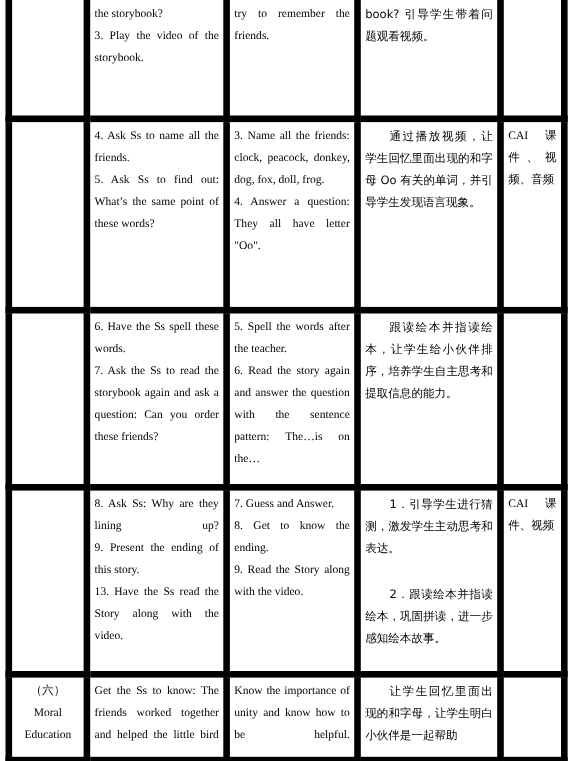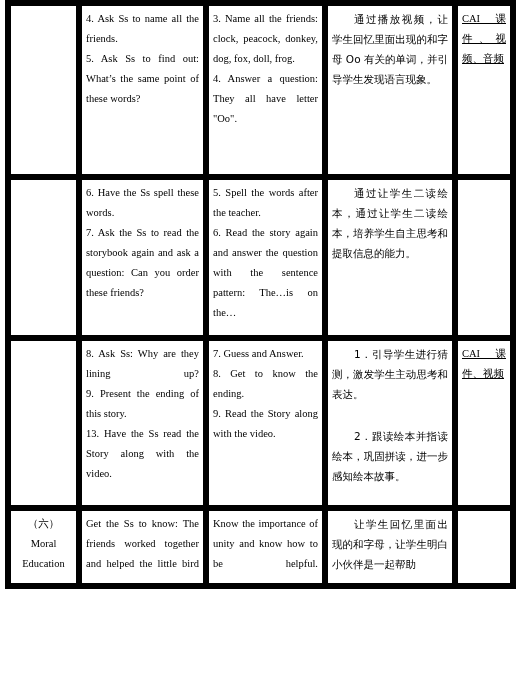--- a/index.html
+++ b/index.html
@@ -92,21 +92,21 @@
   .zh-cell p.spacer { height: 22px; }
 
   .media-cell {
     font-family: "DejaVu Sans", sans-serif;
     font-size: 9.5px;
     line-height: 15px;
     text-align: justify;
     text-align-last: left;
     padding-top: 2px;
   }
-  .media-cell p { margin: 0; text-align: justify; text-align-last: left; text-decoration: underline; }
+  .media-cell p { margin: 0; text-align: justify; text-align-last: left; }
   .media-cell .cai-lbl {
     font-family: "Liberation Serif", "DejaVu Serif", serif;
     font-size: 10.5px;
   }
 
   .empty-cell { }
 </style>
 </head>
 <body>
 
@@ -115,20 +115,34 @@
   <table class="plan-table">
     <colgroup>
       <col class="c1">
         <col class="c2">
         <col class="c3">
         <col class="c4">
         <col class="c5">
     </colgroup>
     <tbody>
 
+      <tr class="row-cont" style="height:108px;">
+        <td class="stage-cell empty-cell"></td>
+        <td class="en-cell">
+          <p>the storybook?</p>
+          <p class="lastline-justify">3. Play the video of the storybook.</p>
+        </td>
+        <td class="en-cell">
+          <p class="lastline-justify">try to remember the friends.</p>
+        </td>
+        <td class="zh-cell">
+          <p>book? 引导学生带着问题观看视频。</p>
+        </td>
+        <td class="media-cell empty-cell"></td>
+      </tr>
 
       <tr style="height:174px;">
         <td class="stage-cell empty-cell"></td>
         <td class="en-cell">
           <p>4. Ask Ss to name all the friends.</p>
           <p>5. Ask Ss to find out: What’s the same point of these words?</p>
         </td>
         <td class="en-cell">
           <p>3. Name all the friends: clock, peacock, donkey, dog, fox, doll, frog.</p>
           <p class="lastline-justify">4. Answer a question: They all have letter "Oo".</p>
@@ -145,21 +159,21 @@
         <td class="stage-cell empty-cell"></td>
         <td class="en-cell">
           <p>6. Have the Ss spell these words.</p>
           <p>7. Ask the Ss to read the storybook again and ask a question: Can you order these friends?</p>
         </td>
         <td class="en-cell">
           <p>5. Spell the words after the teacher.</p>
           <p>6. Read the story again and answer the question with the sentence pattern: The…is on the…</p>
         </td>
         <td class="zh-cell">
-          <p class="first-indent">通过让学生二读绘本，通过让学生二读绘本，培养学生自主思考和提取信息的能力。</p>
+          <p class="first-indent">跟读绘本并指读绘本，让学生给小伙伴排序，培养学生自主思考和提取信息的能力。</p>
         </td>
         <td class="media-cell empty-cell"></td>
       </tr>
 
       <tr style="height:170px;">
         <td class="stage-cell empty-cell"></td>
         <td class="en-cell">
           <p class="lastline-justify">8. Ask Ss: Why are they lining up?</p>
           <p>9. Present the ending of this story.</p>
           <p>13. Have the Ss read the Story along with the video.</p>

